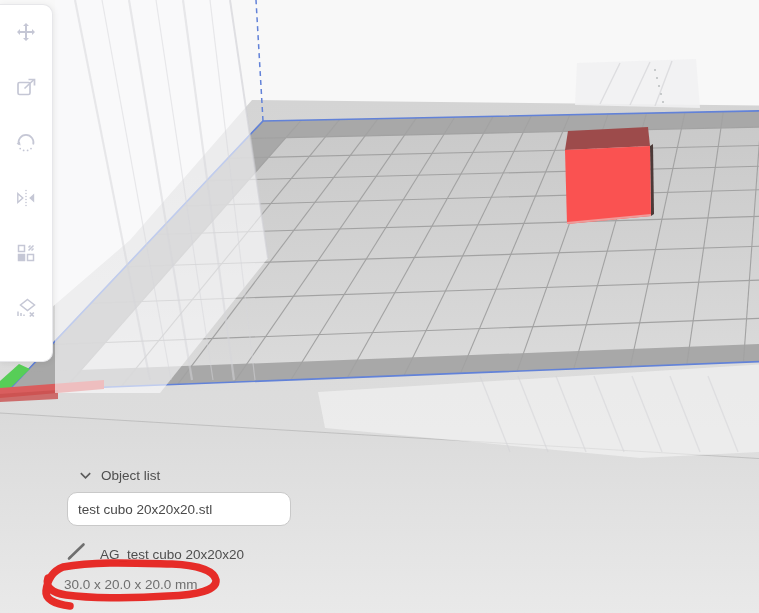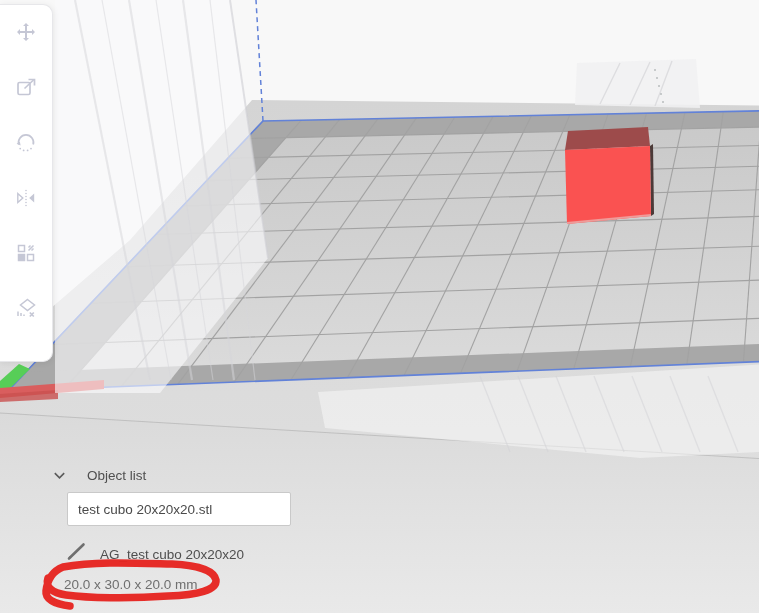--- a/index.html
+++ b/index.html
@@ -14,25 +14,25 @@
     display:flex;flex-direction:column;align-items:center;
     padding-top:16px;gap:31px;box-sizing:border-box;z-index:4;}
   .tool-btn{width:30px;height:24px;border:none;background:none;padding:0;
     cursor:pointer;display:flex;align-items:center;justify-content:center;}
   .tool-btn svg{width:24px;height:24px;}
 
   
   #objlist{position:absolute;left:0;top:0;width:330px;height:613px;z-index:3;
     pointer-events:none;}
   #objlist *{pointer-events:auto;}
-  .ol-header{position:absolute;left:52px;top:468px;display:flex;
-    align-items:center;gap:20px;cursor:pointer;}
+  .ol-header{position:absolute;left:78px;top:468px;display:flex;
+    align-items:center;gap:8px;cursor:pointer;}
   .ol-header span{font-size:13.5px;color:#4f4f4f;}
   .ol-input{position:absolute;left:67px;top:492px;width:202px;height:32px;
-    background:#fff;border:1px solid #c9c9c9;border-radius:2px;
+    background:#fff;border:1px solid #c9c9c9;border-radius:10px;
     font-family:"Liberation Sans",sans-serif;font-size:13.5px;color:#4a4a4a;
     padding:0 10px;}
   .ol-part{position:absolute;left:64px;top:540px;display:flex;
     align-items:flex-end;gap:11px;}
   .ol-part span{font-size:13.5px;color:#4f4f4f;}
   .ol-dims{position:absolute;left:64px;top:577px;font-size:13.5px;
     color:#6f6f6f;}
 
   #annotation{position:absolute;left:0;top:0;z-index:5;pointer-events:none;}
 </style>
@@ -200,21 +200,21 @@
     <input class="ol-input" type="text" value="test cubo 20x20x20.stl" style="">
 
     <div class="ol-part">
       <svg width="25" height="22" viewBox="0 0 24 22">
         <path d="M4.5 18.5 L19 4.5" stroke="#6f6f6f" stroke-width="2.6" stroke-linecap="round"></path>
         <path d="M4.5 18.5 l2.6 -0.4 -2.1 -2.1 z" fill="#6f6f6f"></path>
       </svg>
       <span>AG_test cubo 20x20x20</span>
     </div>
 
-    <div class="ol-dims">20.0 x 30.0 x 20.0 mm</div>
+    <div class="ol-dims">30.0 x 20.0 x 20.0 mm</div>
   </div>
 
   <svg id="annotation" width="759" height="613" viewBox="0 0 759 613">
     <path d="M 70 606
              C 54 604, 45 599, 46 591
              C 47 583, 50 572, 63 567
              C 95 561, 135 563, 172 564
              C 196 565, 214 570, 216 580
              C 217 590, 198 595, 168 596
              C 128 599, 88 598, 66 595

